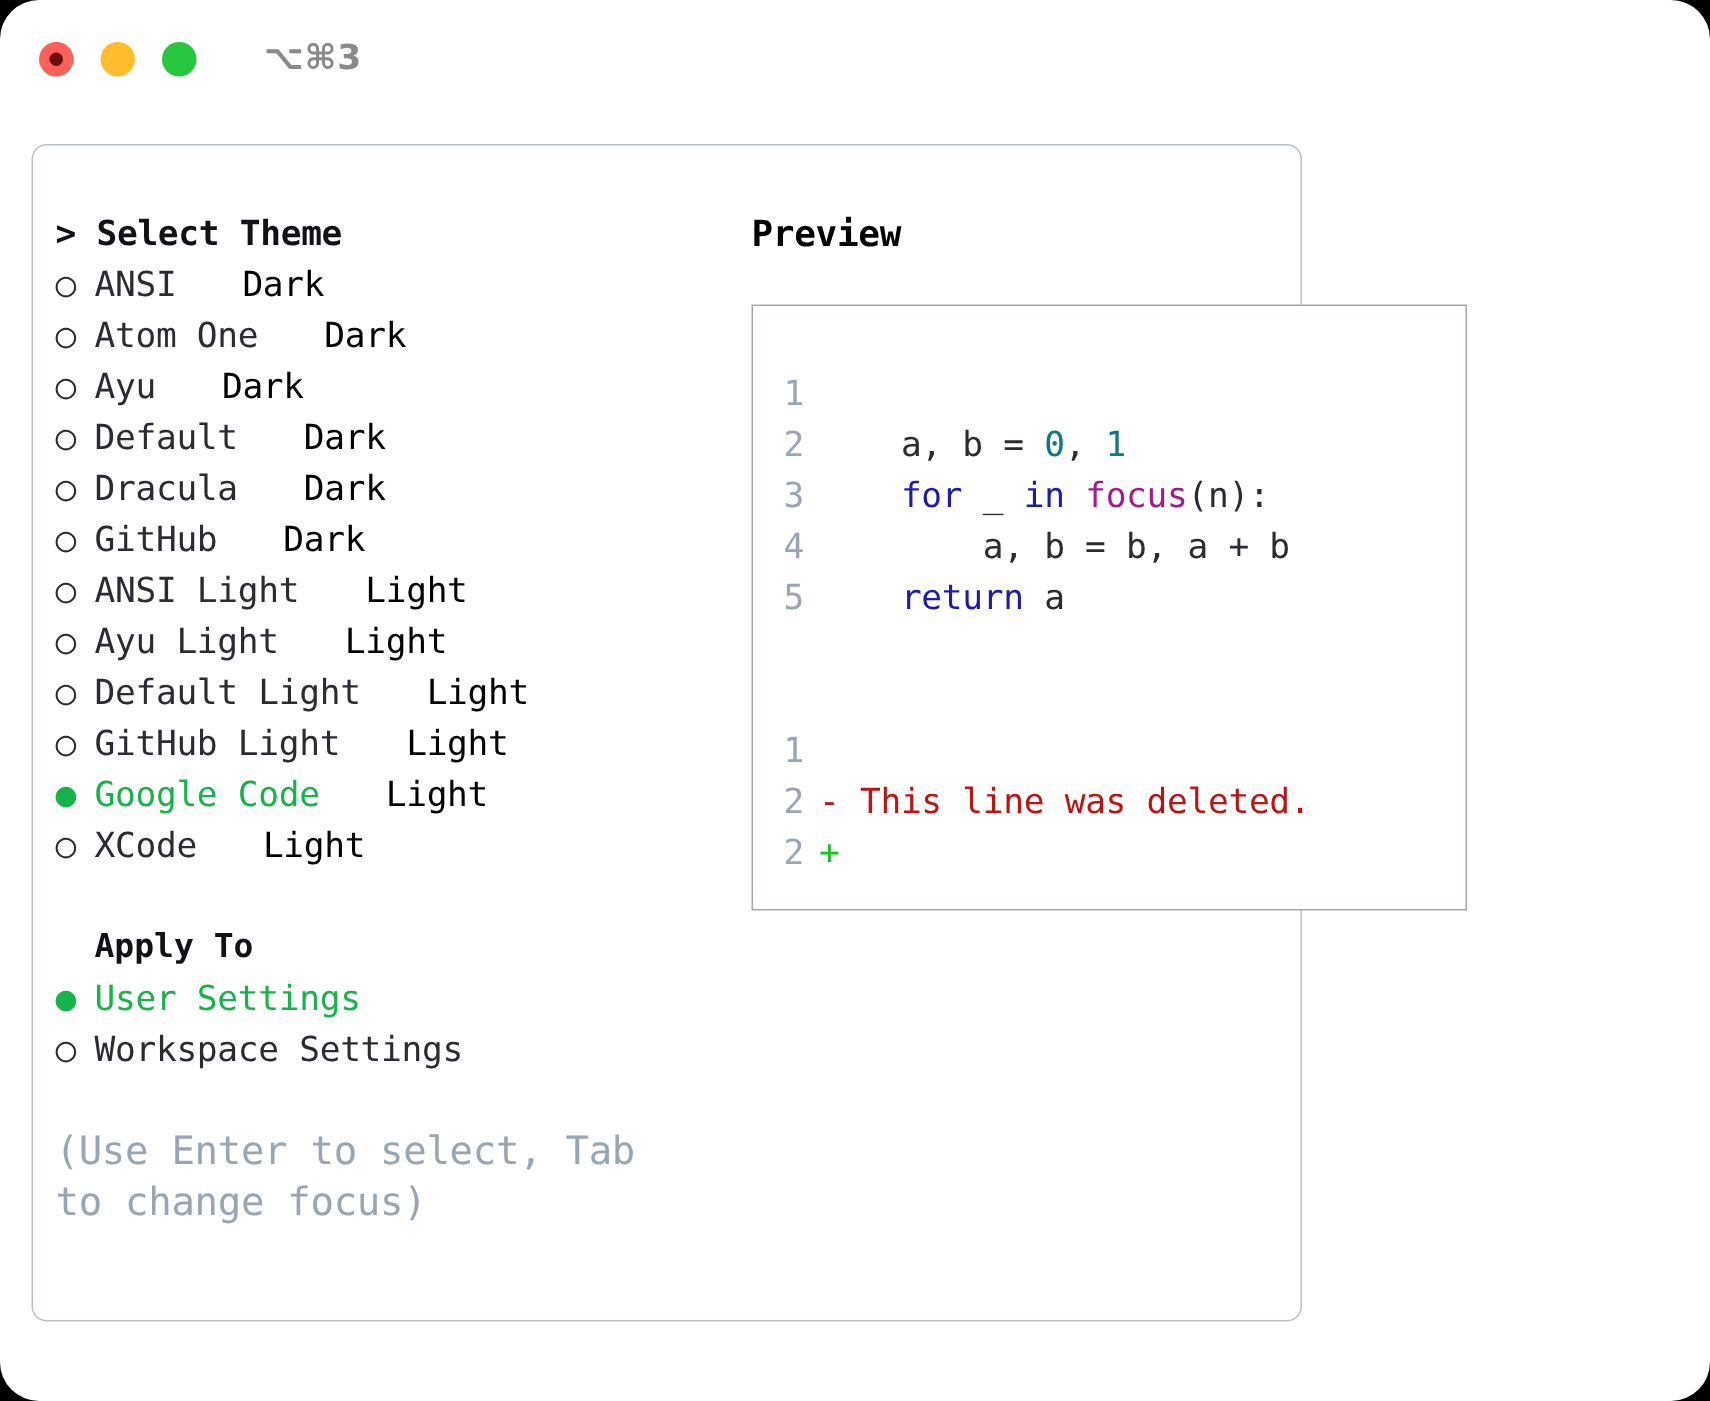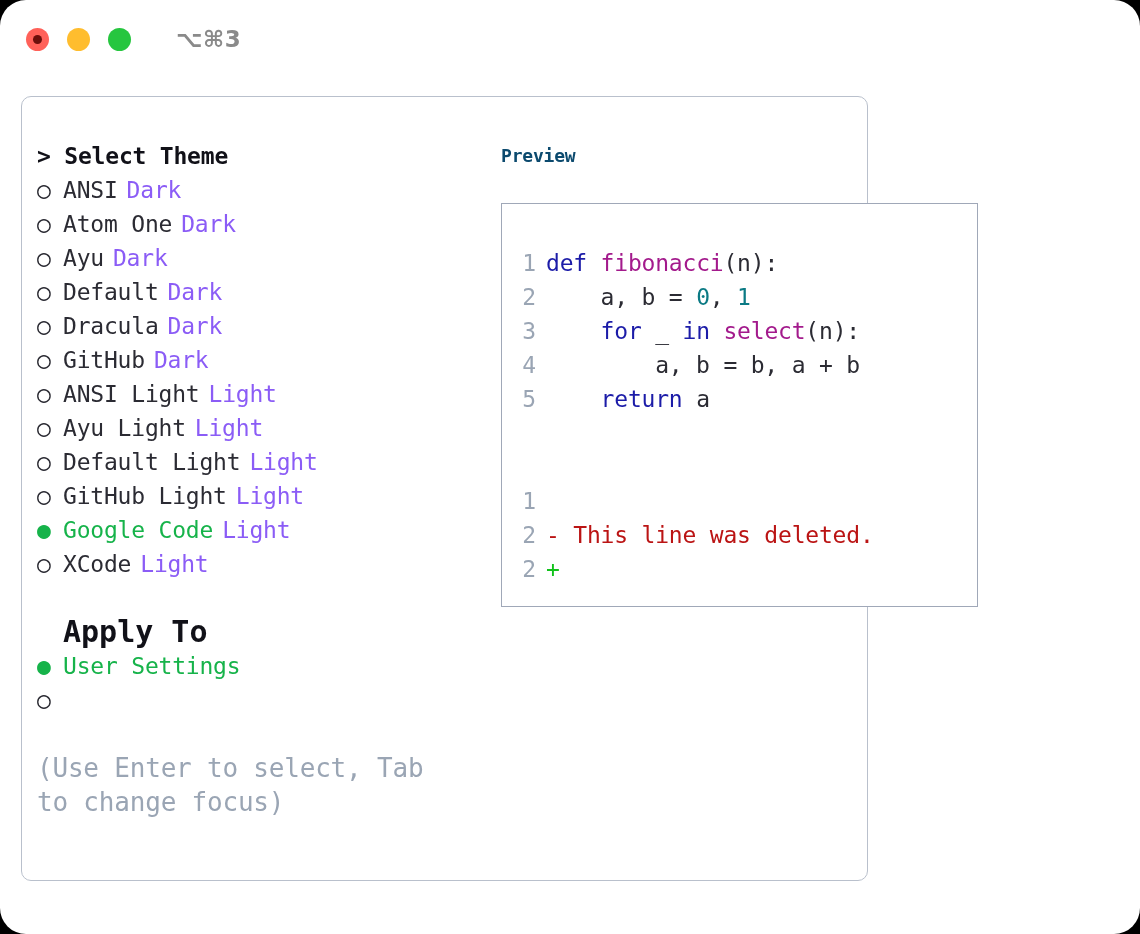--- a/index.html
+++ b/index.html
@@ -119,24 +119,24 @@
     width: 26px;
     flex: 0 0 26px;
     font-size: 23px;
     line-height: 34px;
     color: #2b2b33;
     display: inline-block;
   }
   .bullet.filled { color: #16b34a; }
   .opt-label { color: #2b2b33; }
   .opt-label.selected { color: #16b34a; }
-  .opt-badge { color: #8b5cf6; padding-left: 9px; }
+  .opt-badge { color: #000000; padding-left: 9px; margin-left: 35px; }
 
   .group-title {
-    font-size: 30px;
+    font-size: 22px;
     font-weight: 700;
     color: #111118;
     line-height: 34px;
     padding-left: 26px;
     white-space: pre;
   }
 
   .spacer-row { height: 34px; }
 
   #hint {
@@ -150,23 +150,23 @@
   }
 
   
   #right-col {
     position: absolute;
     left: 479px;
     top: 42px;
     width: 500px;
   }
   #preview-title {
-    font-size: 18px;
-    font-weight: 700;
-    color: #0c4a6e;
+    font-size: 24px;
+    font-weight: 700;
+    color: #000000;
     line-height: 34px;
     letter-spacing: -0.2px;
   }
 
   #preview-box {
     margin-top: 30px;
     width: 477px;
     height: 404px;
     border: 1.5px solid #a0a8b8;
     background: #ffffff;
@@ -232,33 +232,33 @@
             <div class="opt-row"><span class="bullet">○</span><span class="opt-label">GitHub Light</span><span class="opt-badge">Light</span></div>
             <div class="opt-row"><span class="bullet filled">●</span><span class="opt-label selected">Google Code</span><span class="opt-badge">Light</span></div>
             <div class="opt-row"><span class="bullet">○</span><span class="opt-label">XCode</span><span class="opt-badge">Light</span></div>
           </div>
 
         <div class="spacer-row"></div>
 
         <div class="group-title">Apply To</div>
         <div id="apply-list">
             <div class="opt-row"><span class="bullet filled">●</span><span class="opt-label selected">User Settings</span></div>
-            <div class="opt-row"><span class="bullet">○</span></div>
+            <div class="opt-row"><span class="bullet">○</span><span class="opt-label">Workspace Settings</span></div>
           </div>
 
         <div id="hint">(Use Enter to select, Tab to change focus)</div>
       </div>
 
       <div id="right-col">
         <div id="preview-title">Preview</div>
         <div id="preview-box">
           <div id="code-block">
-              <div class="code-line"><span class="ln">1</span><span class="code-text"><span class="kw">def</span><span class="plain"> </span><span class="fn">fibonacci</span><span class="plain">(n):</span></span></div>
+              <div class="code-line"><span class="ln">1</span></div>
               <div class="code-line"><span class="ln">2</span><span class="code-text"><span class="plain">    a, b = </span><span class="num">0</span><span class="plain">, </span><span class="num">1</span></span></div>
-              <div class="code-line"><span class="ln">3</span><span class="code-text"><span class="plain">    </span><span class="kw">for</span><span class="plain"> _ </span><span class="kw">in</span><span class="plain"> </span><span class="fn">select</span><span class="plain">(n):</span></span></div>
+              <div class="code-line"><span class="ln">3</span><span class="code-text"><span class="plain">    </span><span class="kw">for</span><span class="plain"> _ </span><span class="kw">in</span><span class="plain"> </span><span class="fn">focus</span><span class="plain">(n):</span></span></div>
               <div class="code-line"><span class="ln">4</span><span class="code-text"><span class="plain">        a, b = b, a + b</span></span></div>
               <div class="code-line"><span class="ln">5</span><span class="code-text"><span class="plain">    </span><span class="kw">return</span><span class="plain"> a</span></span></div>
             </div>
           <div class="blank-line"></div>
           <div class="blank-line"></div>
           <div id="diff-block">
               <div class="code-line"><span class="ln">1</span><span class="diff-ctx"> </span></div>
               <div class="code-line"><span class="ln">2</span><span class="diff-del">-</span><span class="diff-del"> This line was deleted.</span></div>
               <div class="code-line"><span class="ln">2</span><span class="diff-add">+</span></div>
             </div>

